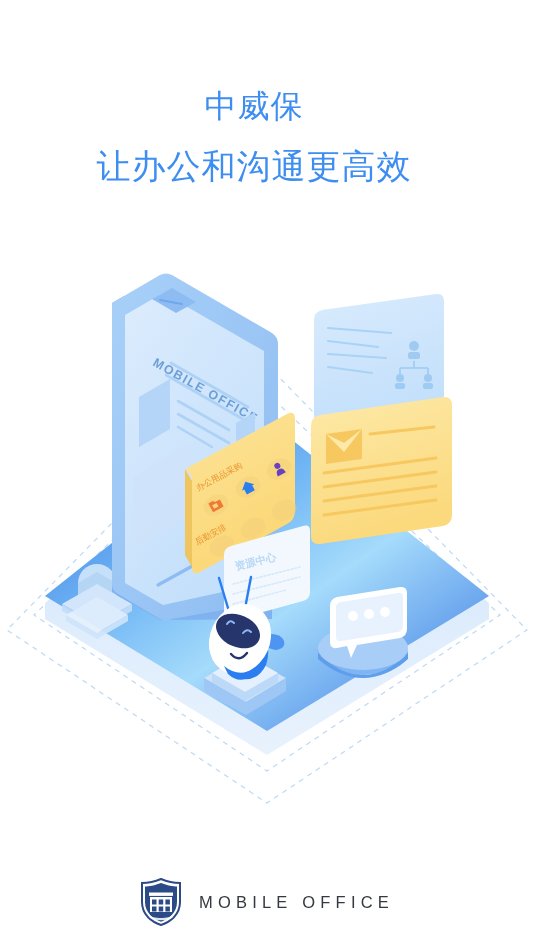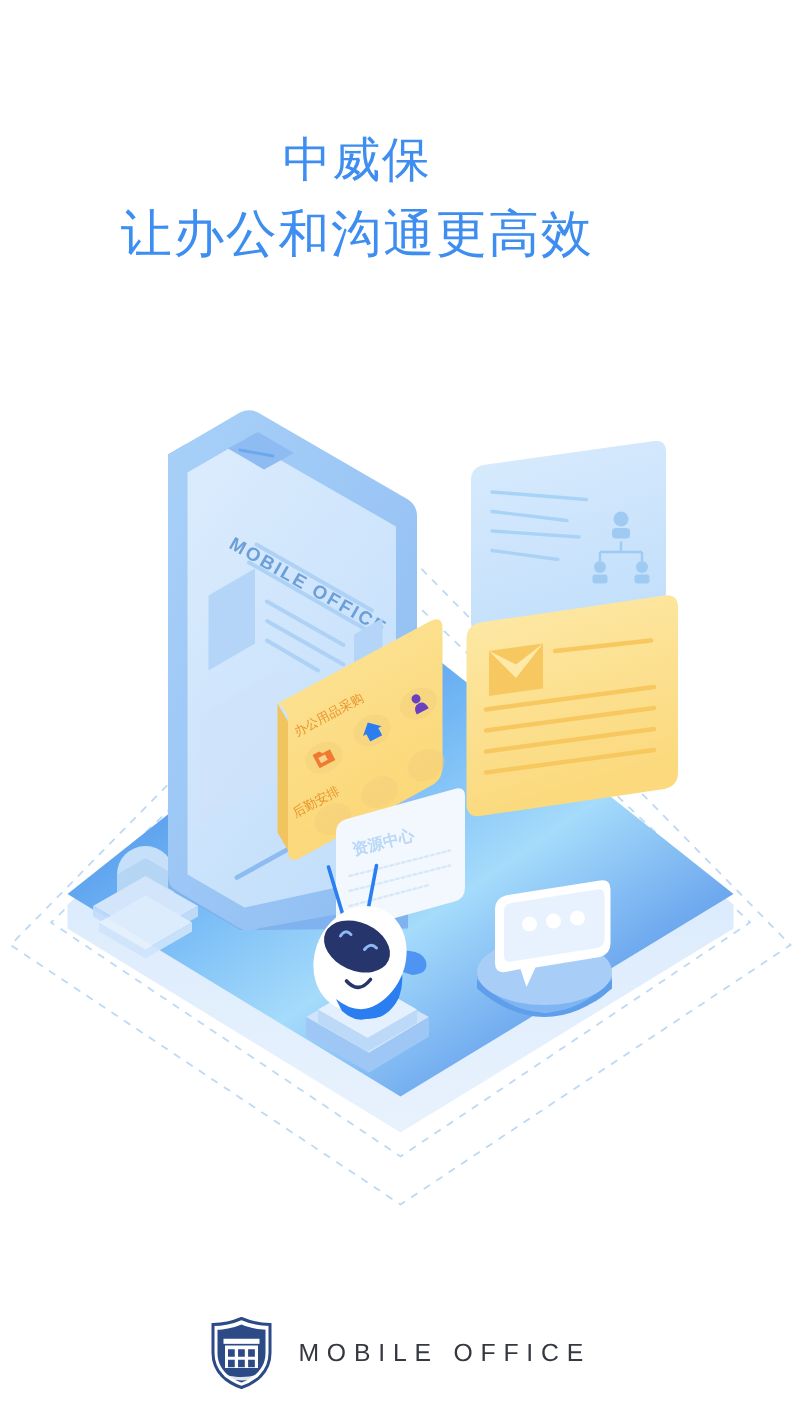--- a/index.html
+++ b/index.html
@@ -13,33 +13,33 @@
     position: relative;
     overflow: hidden;
     font-family: "Liberation Sans", "DejaVu Sans", sans-serif;
     -webkit-font-smoothing: antialiased;
   }
 
   
   #headline {
     position: absolute;
     top: 86px;
-    left: 0;
+    left: 16px;
     width: 476px;
     text-align: center;
     user-select: none;
   }
   .headline-line {
     color: #3d8ef0;
     line-height: 1.30;
     letter-spacing: 1px;
     font-weight: 400;
   }
   .headline-line.l1 { font-size: 32px; }
-  .headline-line.l2 { font-size: 34px; margin-top: 6px; }
+  .headline-line.l2 { font-size: 34px; margin-top: 16px; }
 
   
   #illustration {
     position: absolute;
     left: 0;
     top: 215px;
     width: 534px;
     height: 600px;
   }
   #illustration svg { display: block; }

